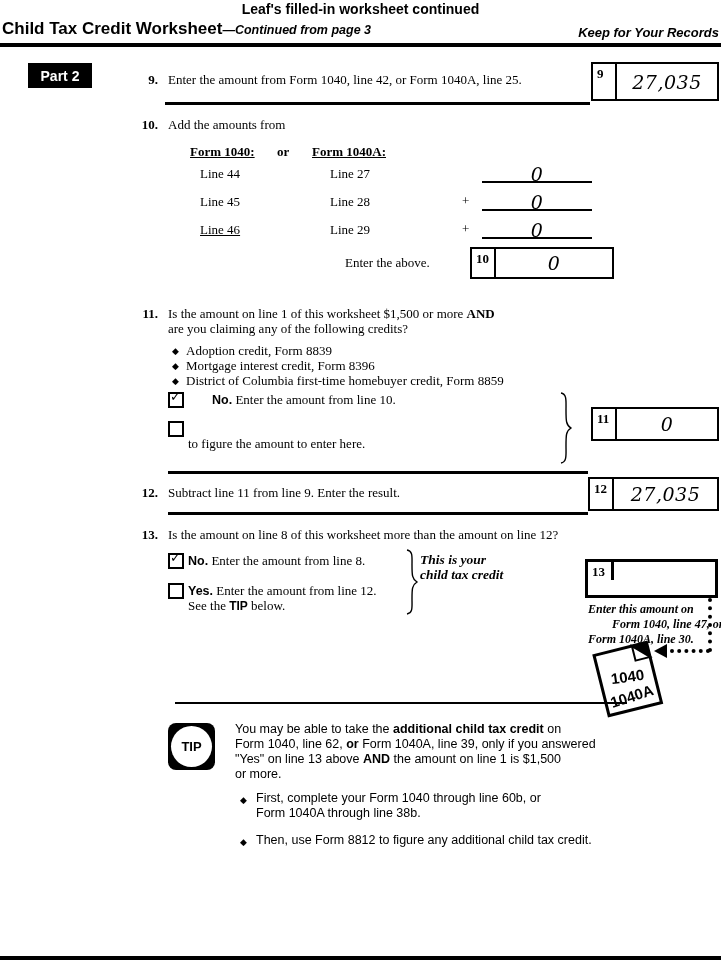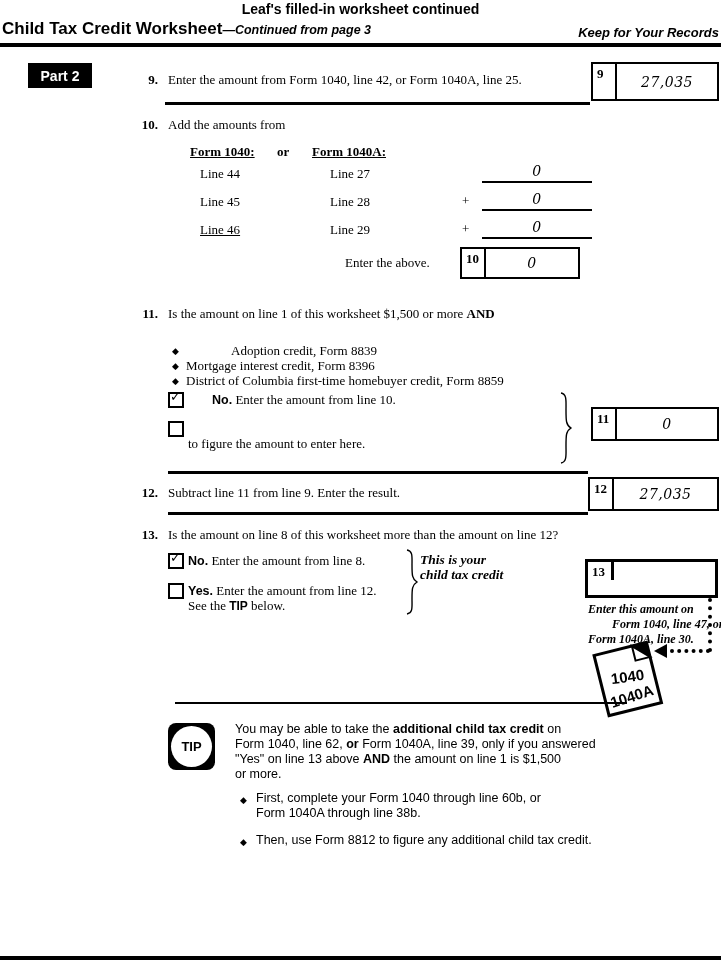--- a/index.html
+++ b/index.html
@@ -10,21 +10,21 @@
   .b{font-weight:700;}
   .i{font-style:italic;}
   .u{text-decoration:underline;}
   .rule{position:absolute;background:#000;}
   .num{position:absolute;width:26px;text-align:right;font-weight:700;white-space:nowrap;line-height:15px;}
   .box{position:absolute;border:2px solid #000;display:flex;background:#fff;box-sizing:border-box;}
   .box .lbl{width:24px;border-right:2px solid #000;font-weight:700;padding:2px 0 0 4px;box-sizing:border-box;}
   .box .val{flex:1;display:flex;align-items:center;justify-content:center;}
   .box13{border-width:3px;flex-direction:column;}
   .box13 .lbl{width:26px;border-right-width:3px;}
-  .hand{font-family:"DejaVu Serif",serif;font-style:italic;font-size:14px;letter-spacing:.5px;}
+  .hand{font-family:"DejaVu Serif",serif;font-style:italic;font-size:19px;letter-spacing:.5px;}
   .cb{position:absolute;width:12px;height:12px;border:2px solid #000;background:#fff;}
   .cb .ck{position:absolute;top:-5px;left:0px;font-size:13px;font-family:"DejaVu Sans",sans-serif;}
   .uline{position:absolute;background:#000;height:2px;}
   .valline{position:absolute;width:110px;text-align:center;}
   .part2{position:absolute;left:28px;top:63px;width:64px;height:25px;background:#000;color:#fff;
          display:flex;align-items:center;justify-content:center;
          font-family:"Liberation Sans",sans-serif;font-weight:700;font-size:14px;}
   .bullet{position:absolute;font-size:9px;line-height:15px;}
   .dotv{position:absolute;border-right:4px dotted #000;width:0;}
   .doth{position:absolute;border-top:4px dotted #000;height:0;}
@@ -80,32 +80,33 @@
   <div class="valline hand" style="left:482px;top:191px;">0</div>
   <div class="uline" style="left:482px;top:209px;width:110px;"></div>
 
   <div class="abs" style="left:200px;top:222px;text-decoration:underline;">Line 46</div>
   <div class="abs" style="left:330px;top:222px;">Line 29</div>
   <div class="abs" style="left:462px;top:221px;">+</div>
   <div class="valline hand" style="left:482px;top:219px;">0</div>
   <div class="uline" style="left:482px;top:237px;width:110px;"></div>
 
   <div class="abs" style="left:345px;top:255px;">Enter the above.</div>
-  <div class="box" style="left:460px;top:247px;width:120px;height:32px;">
+  <div class="box" style="left:470px;top:247px;width:144px;height:32px;">
     <div class="lbl">10</div>
     <div class="val hand">0</div>
   </div>
 
   <div class="num" style="left:132px;top:306px;">11.</div>
   <div class="abs" style="left:168px;top:306px;">
     <span>Is the amount on line 1 of this worksheet $1,500 or more </span><span class="b">AND</span>
   </div>
+  <div class="abs" style="left:168px;top:321px;">are you claiming any of the following credits?</div>
 
   <div class="bullet" style="left:172px;top:344px;">◆</div>
-  <div class="abs" style="left:186px;top:343px;margin-left:45px;">Adoption credit, Form 8839</div>
+  <div class="abs" style="left:186px;top:343px;">Adoption credit, Form 8839</div>
   <div class="bullet" style="left:172px;top:359px;">◆</div>
   <div class="abs" style="left:186px;top:358px;">Mortgage interest credit, Form 8396</div>
   <div class="bullet" style="left:172px;top:374px;">◆</div>
   <div class="abs" style="left:186px;top:373px;">District of Columbia first-time homebuyer credit, Form 8859</div>
 
   <div class="cb" style="left:168px;top:392px;">
     <span class="ck">✓</span>
   </div>
   <div class="abs" style="left:188px;top:392px;padding-left:24px;">
     <span class="sans b" style="font-size:12.5px;">No.</span><span> Enter the amount from line 10.</span>

